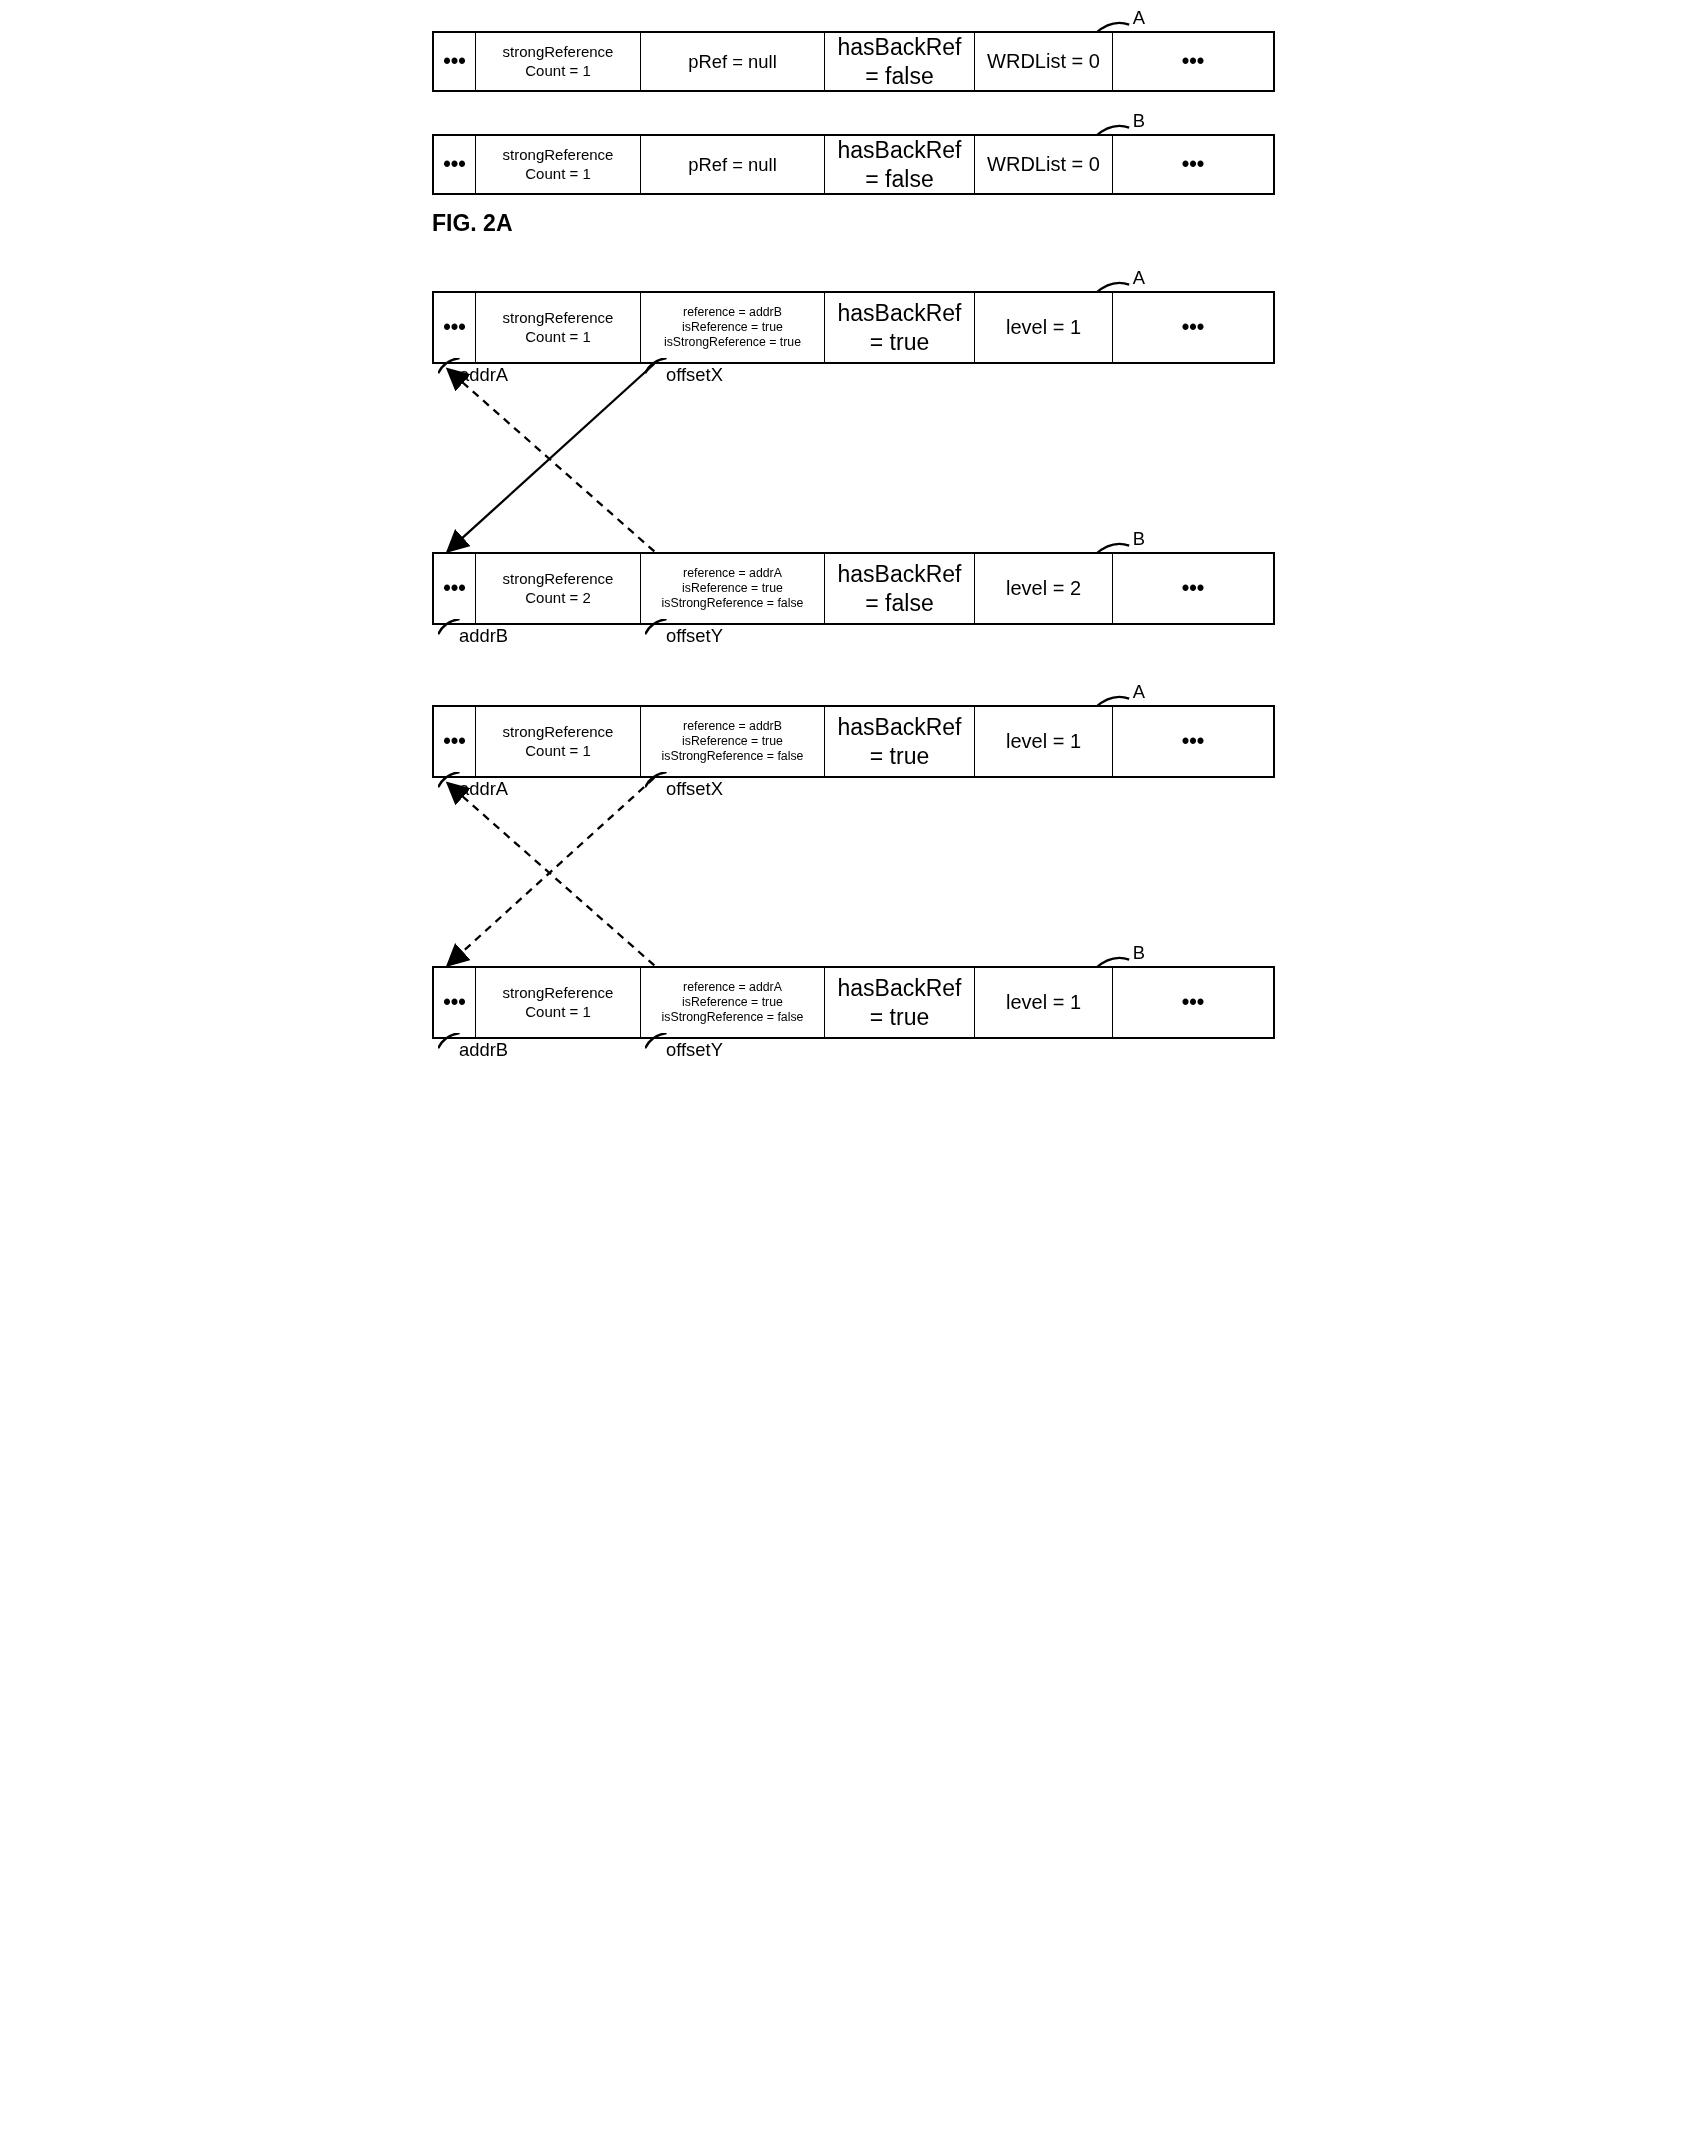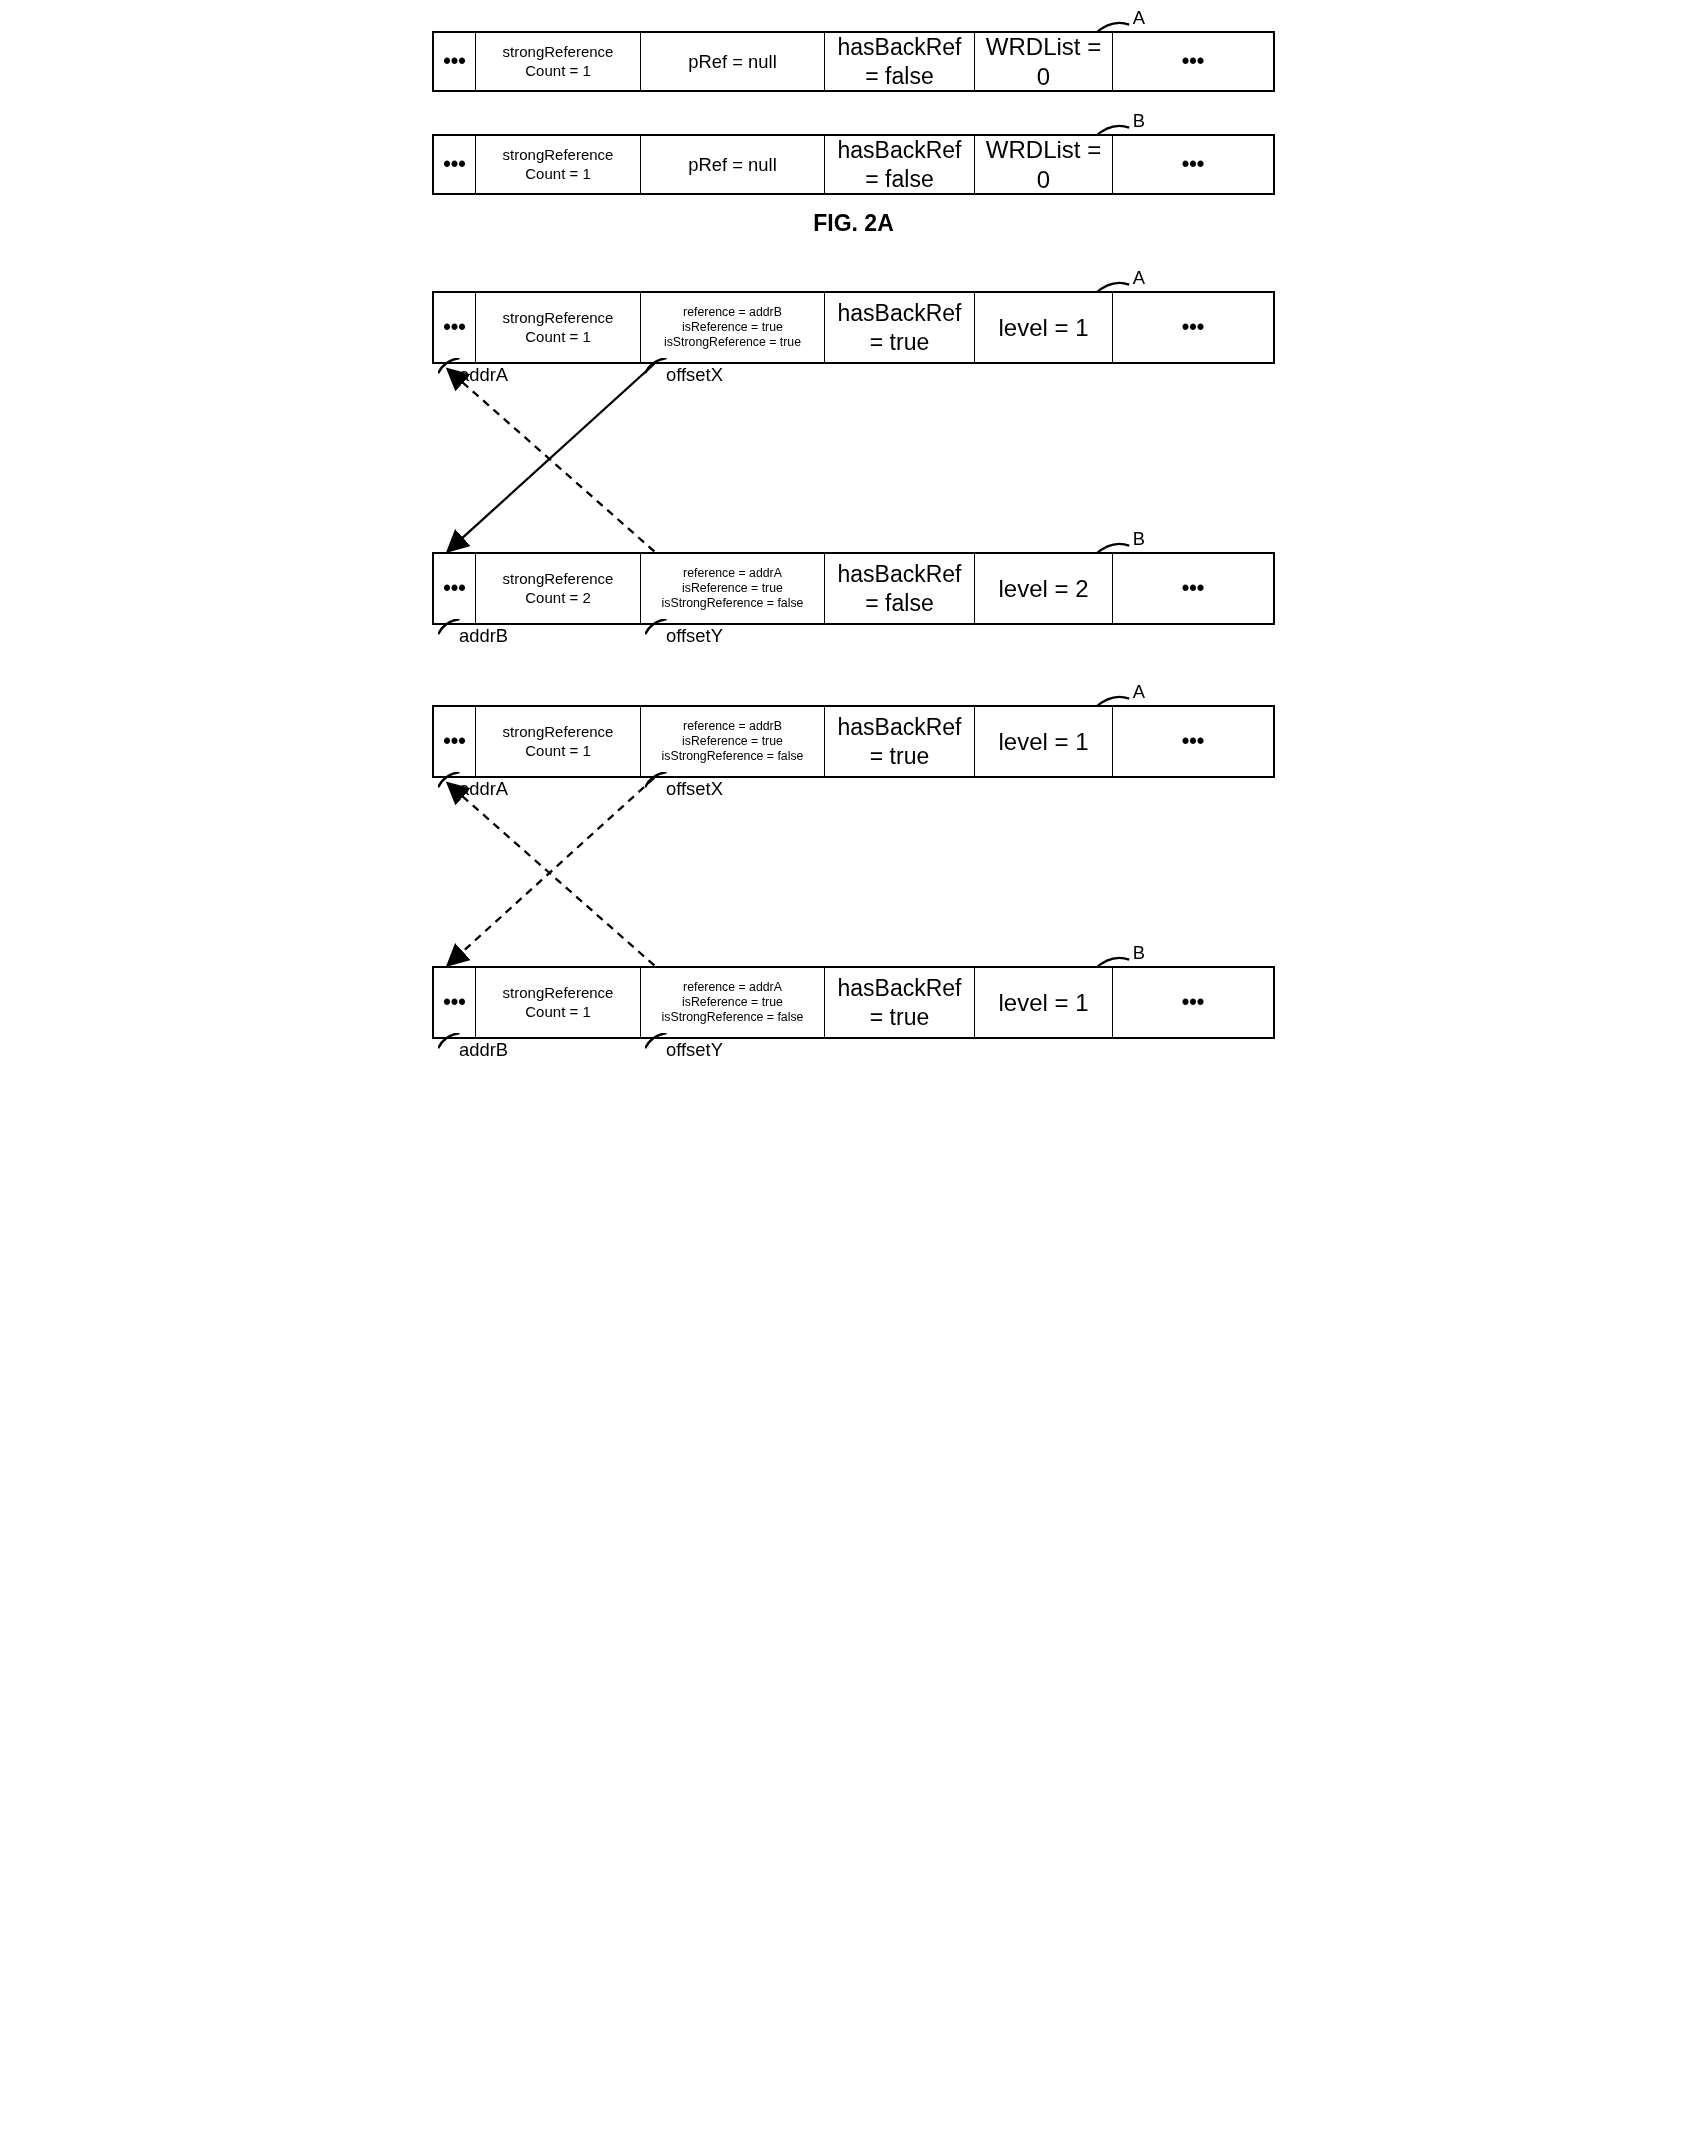--- a/index.html
+++ b/index.html
@@ -31,28 +31,28 @@
     text-align: center;
     padding: 3.1px 4.6px;
     line-height: 1.25;
   }
   .cell:last-child { border-right: none; }
   .cell-dots { width: 42px; font-size: 21.5px; font-weight: bold; }
   .cell-count { width: 165px; font-size: 15px; }
   .cell-ref { width: 184px; font-size: 18.4px; }
   .cell-ref-small { width: 184px; font-size: 12.3px; }
   .cell-back { width: 150px; font-size: 23px; }
-  .cell-level { width: 138px; font-size: 24px; }
+  .cell-level { width: 138px; font-size: 20px; }
   .cell-end-dots { flex: 1; font-size: 21.5px; font-weight: bold; }
   .label-hook {
     position: absolute;
     font-size: 18.4px;
   }
   .fig-title {
-    text-align: center;
+    text-align: left;
     font-size: 23px;
     font-weight: bold;
     margin: 15.3px 0 23px 0;
   }
   .svg-overlay {
     position: absolute;
     top: 0; left: 0;
     width: 100%; height: 100%;
     pointer-events: none;
   }

